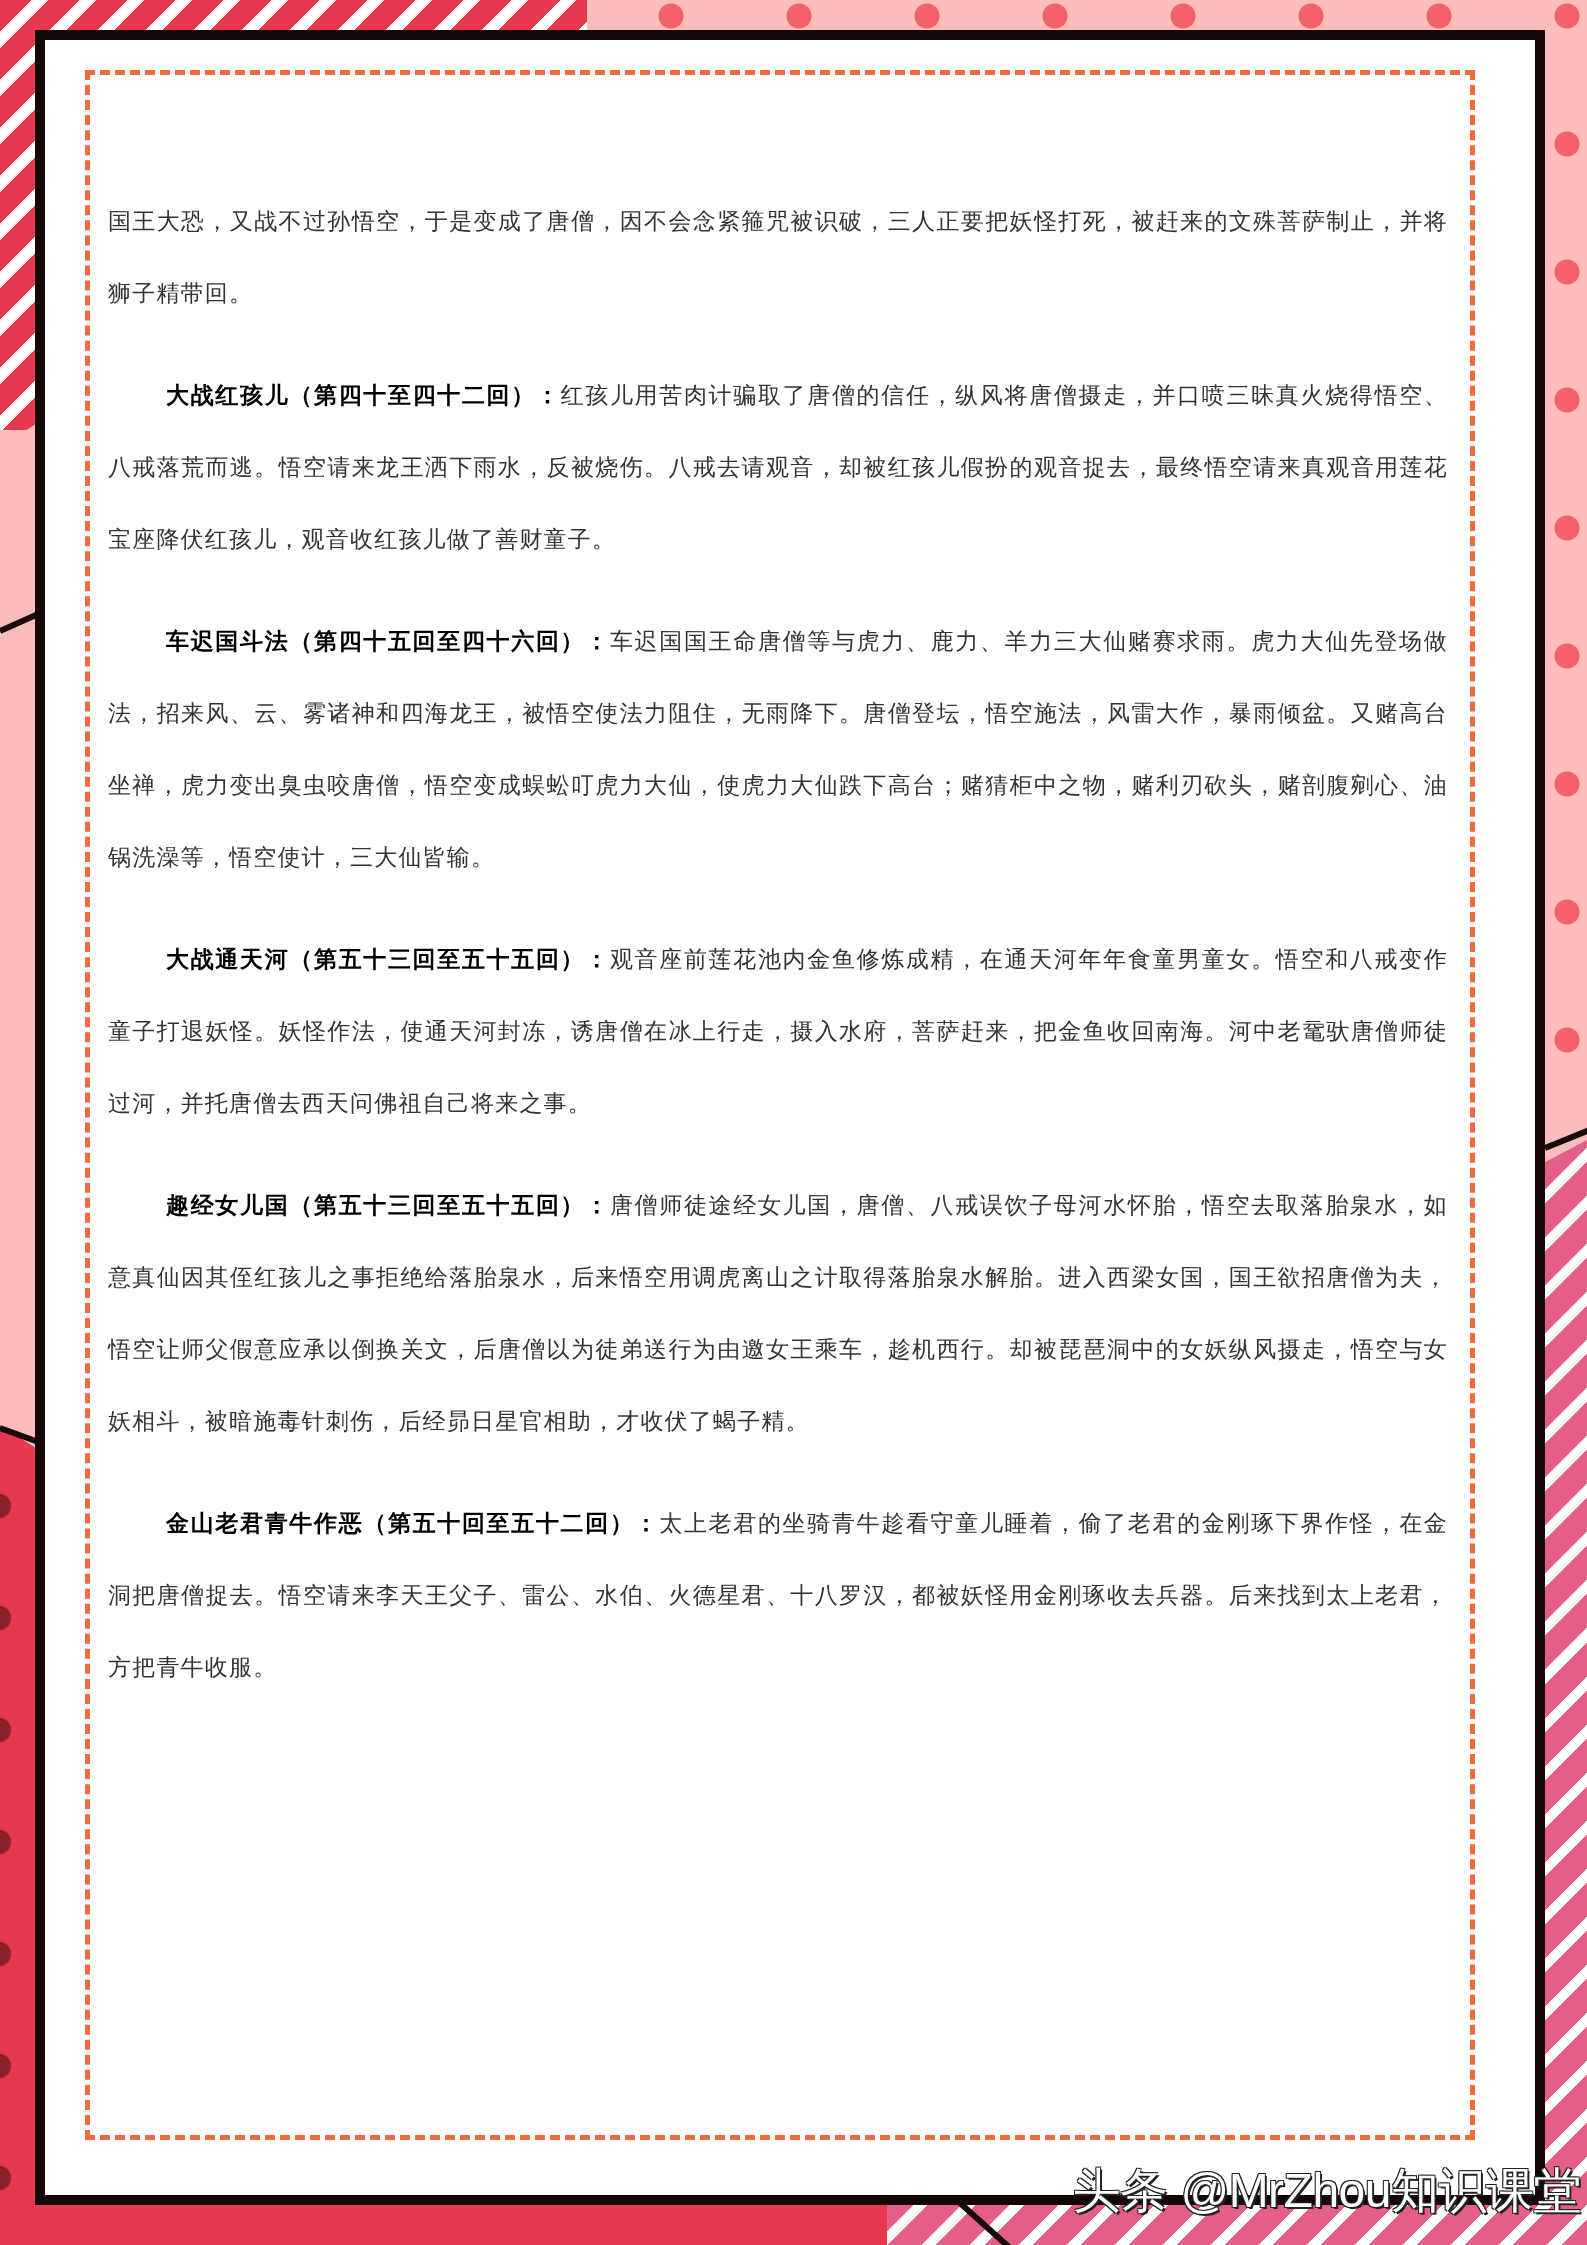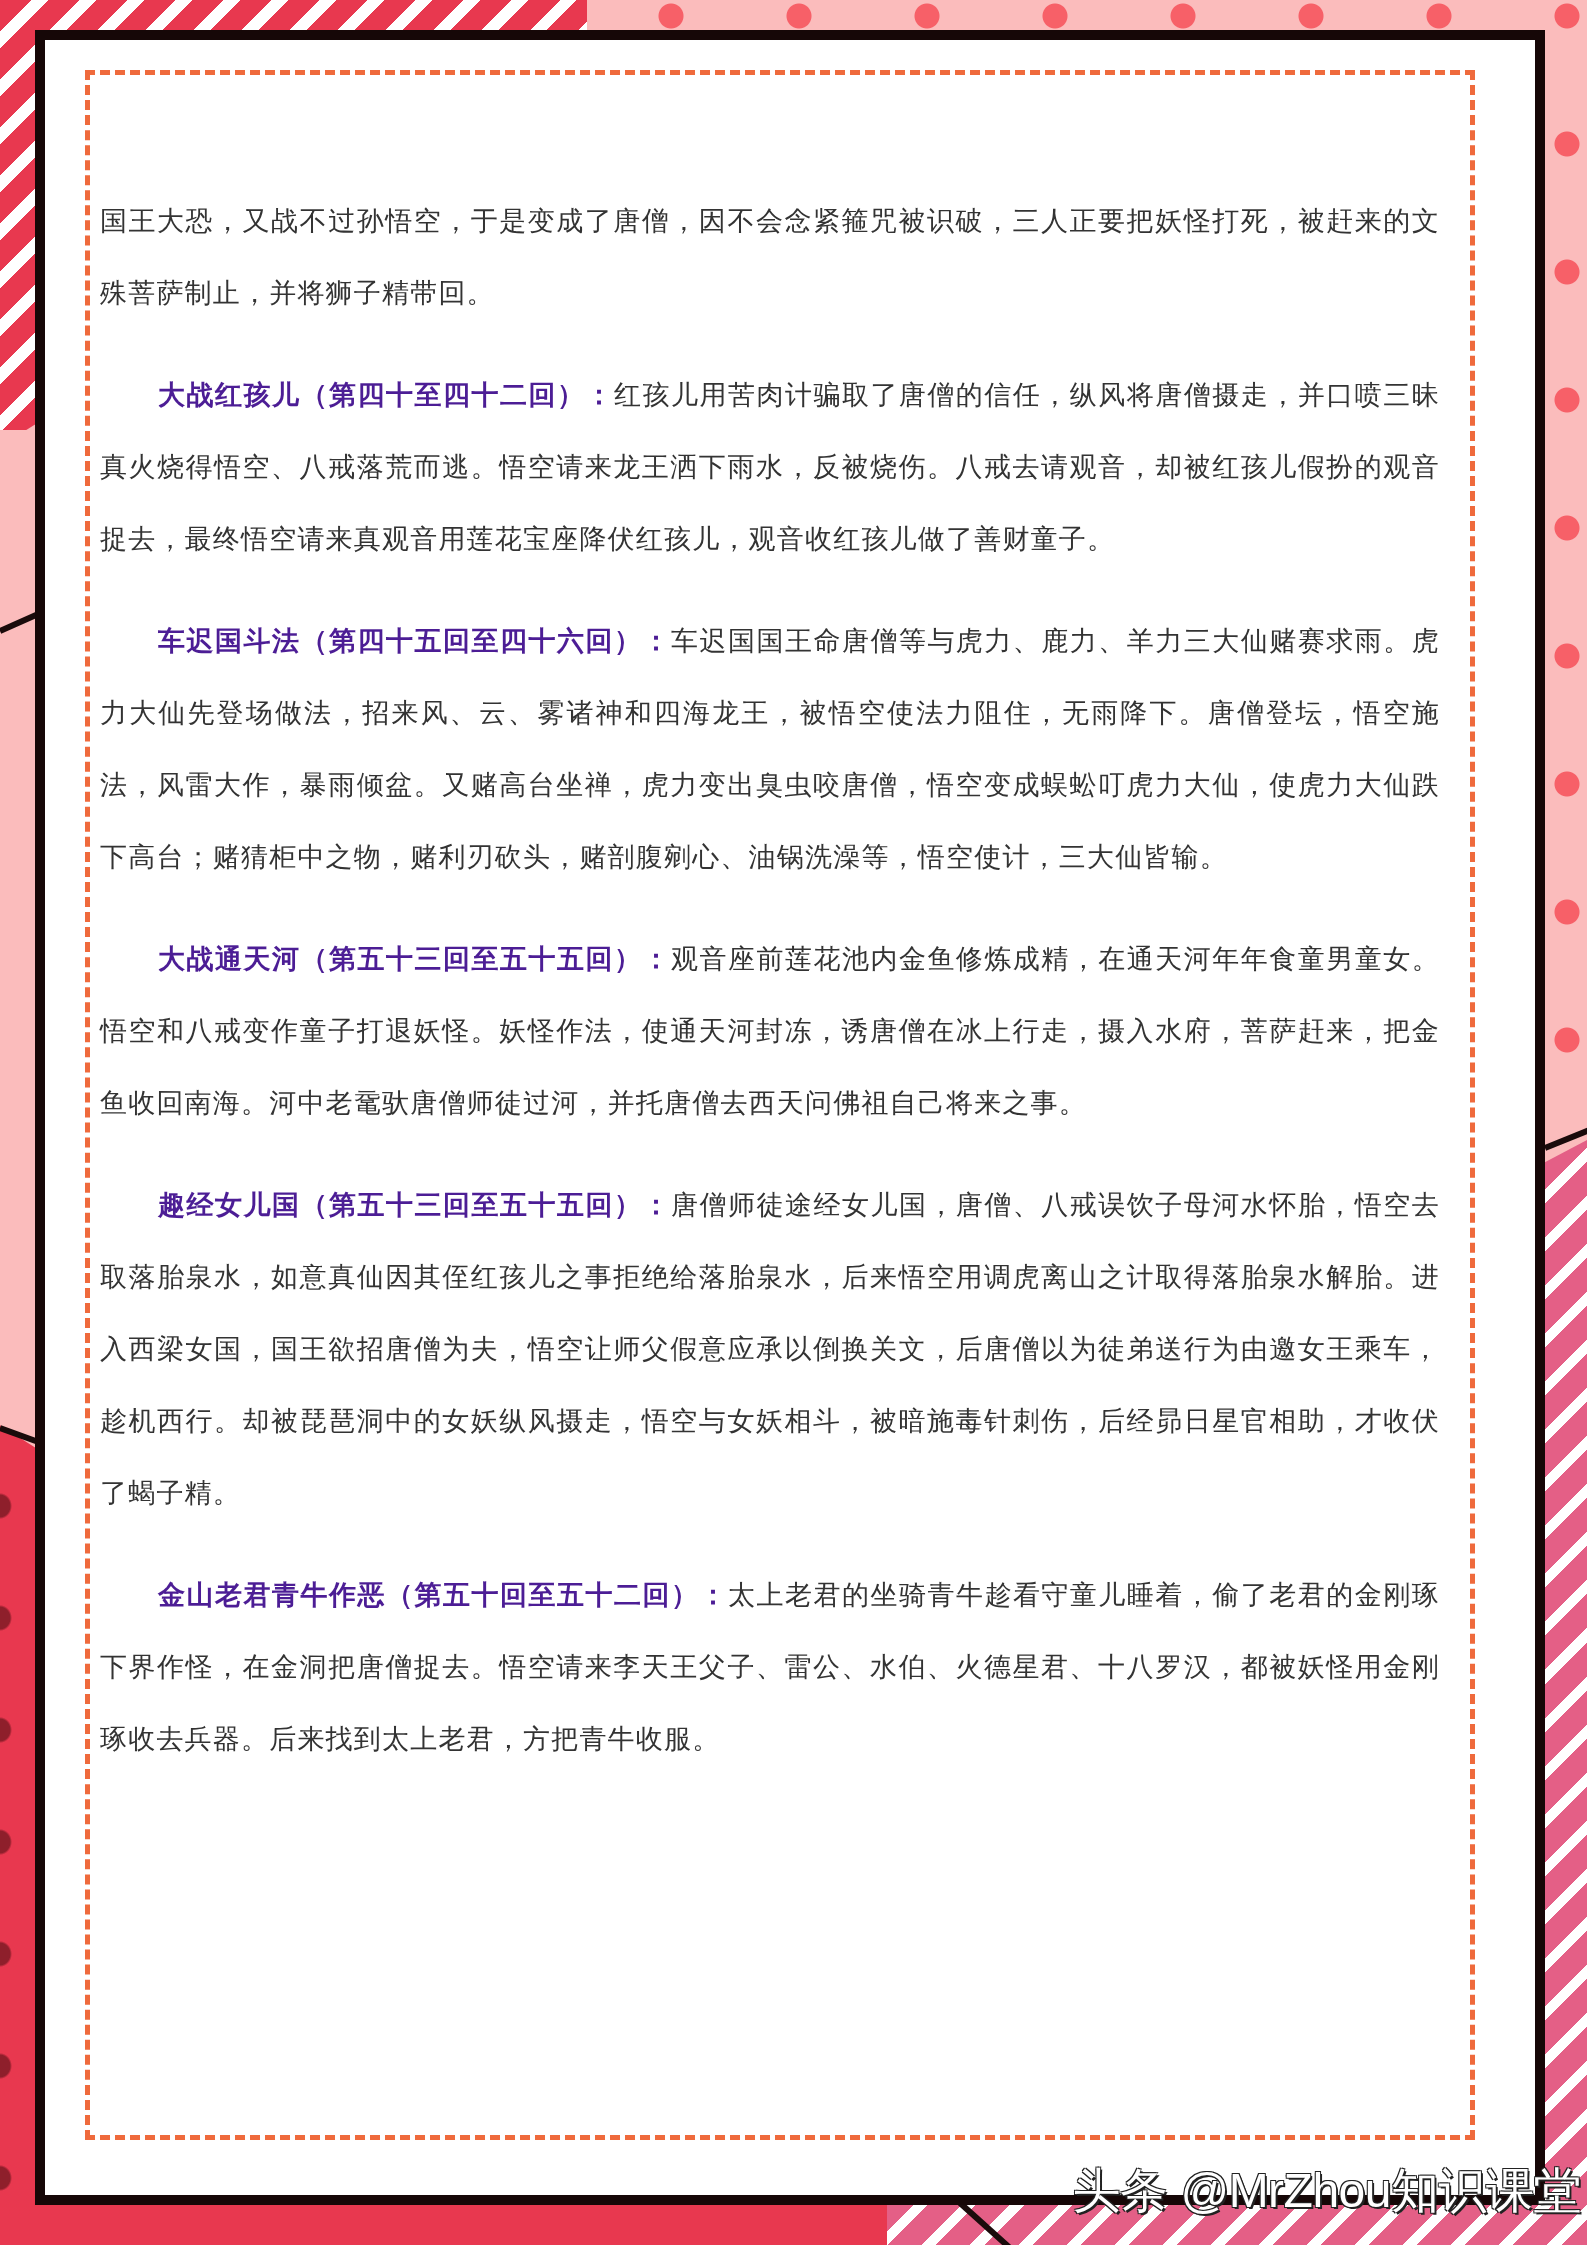--- a/index.html
+++ b/index.html
@@ -46,28 +46,28 @@
 
   .card {
     position: absolute; left: 35px; top: 30px; width: 1510px; height: 2175px;
     background: #ffffff; border: 10px solid #160707; box-sizing: border-box;
   }
   .dashed {
     position: absolute; left: 40px; top: 30px; width: 1390px; height: 2070px;
     border: 5px dashed #ef6a3c; box-sizing: border-box;
   }
   .content {
-    position: absolute; left: 100px; top: 185px; width: 1340px;
-    color: #333333; font-size: 27px; line-height: 72px;
+    position: absolute; left: 108px; top: 185px; width: 1340px;
+    color: #333333; font-size: 23px; line-height: 72px;
     text-align: justify; letter-spacing: 1.2px;
   }
   .para { margin: 0 0 30px 0; }
   .para.cont { text-indent: 0; }
   .para.sect { text-indent: 58px; }
-  .heading { font-weight: bold; color: #4c1d95; }
+  .heading { font-weight: bold; color: #000000; }
   .watermark {
     position: absolute; right: 6px; bottom: 22px;
     font-size: 48px; color: #ffffff; font-family: "Liberation Sans", sans-serif;
     text-shadow: 2px 2px 0 #222, -1px -1px 0 #222, 1px -1px 0 #222, -1px 1px 0 #222;
     letter-spacing: -0.5px;
   }
 </style>
 </head>
 <body>
 

